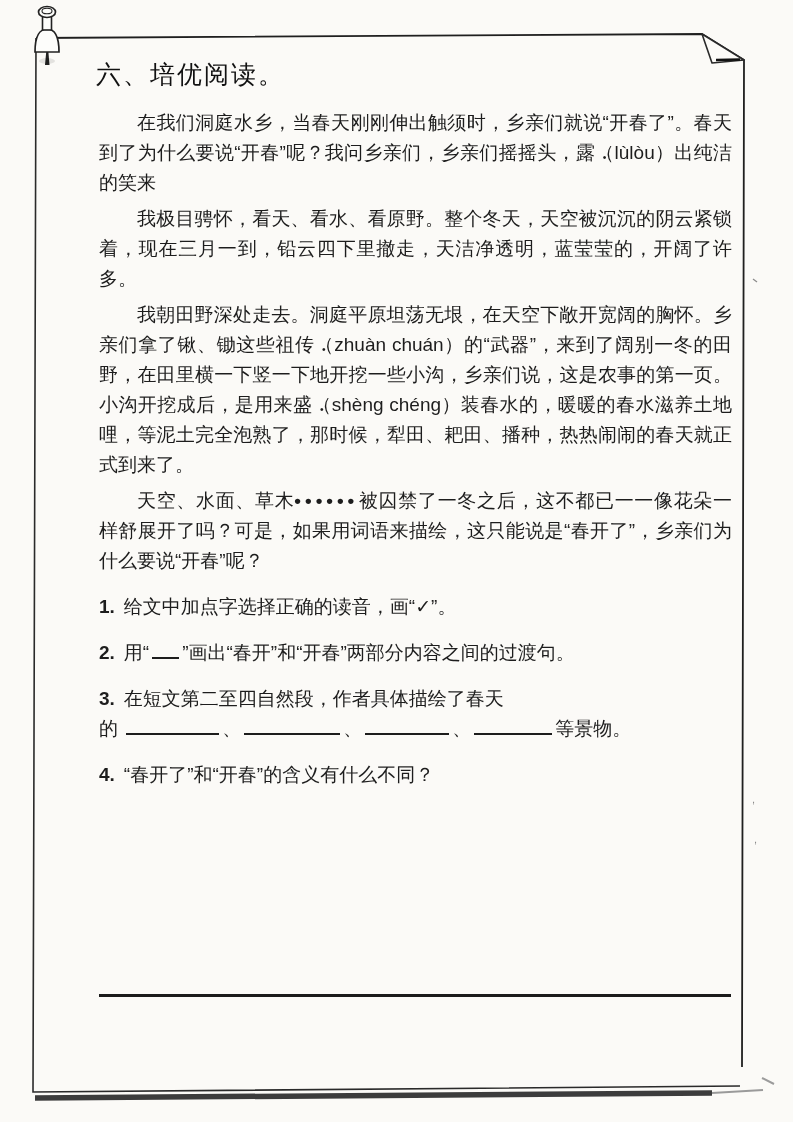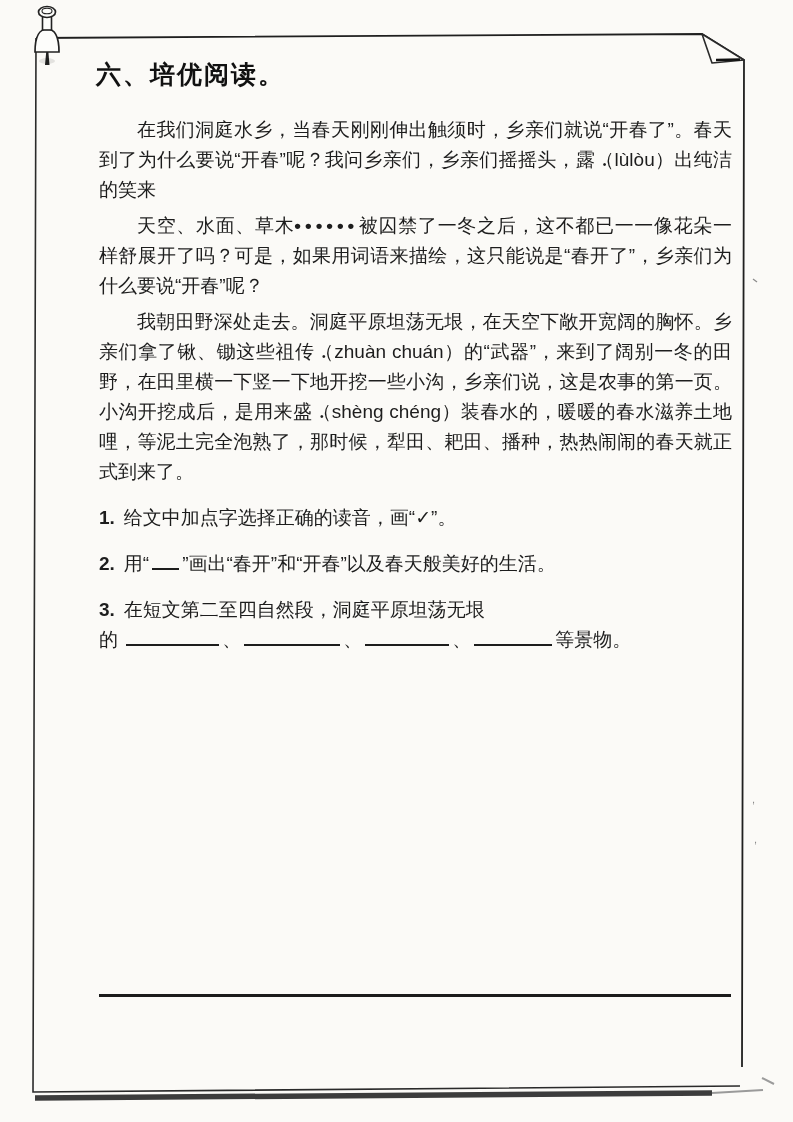--- a/index.html
+++ b/index.html
@@ -7,24 +7,24 @@
     width:793px;height:1122px;position:relative;
     background:#fcfbf8;
     font-family:"Liberation Sans","DejaVu Sans",sans-serif;
     color:#1d1d1d;
     overflow:hidden;
   }
   .canvas{position:absolute;inset:0;background:#fbfaf7;}
   svg.overlay{position:absolute;left:0;top:0;pointer-events:none;}
   .title{
     position:absolute;left:96px;top:58px;
-    font-size:25px;font-weight:bold;letter-spacing:2px;color:#111;
+    font-size:25px;font-weight:normal;letter-spacing:2px;color:#111;
   }
   .content{
-    position:absolute;left:99px;top:115px;width:633px;
+    position:absolute;left:99px;top:108px;width:633px;
     font-size:19px;line-height:30px;text-align:justify;
     color:#1d1d1d;
   }
   p.para{margin:0 0 6px 0;text-indent:2em;}
   .question-list{margin-top:8px;}
   p.question{margin:16px 0 11px 0;text-indent:0;}
   .qnum{margin-right:9px;font-weight:600;}
   .blank{
     display:inline-block;height:0.92em;min-width:20px;
     border-bottom:2px solid #1d1d1d;margin:0 3px;vertical-align:baseline;
@@ -72,24 +72,26 @@
   </svg>
 
   <div class="speck" style="left:752px;top:794px;">,</div>
   <div class="speck" style="left:754px;top:834px;">,</div>
 
   <div class="title">六、培优阅读。</div>
 
   <div class="content">
     <div>
         <p class="para"><span>在我们洞庭水乡，当春天刚刚伸出触须时，乡亲们就说“开春了”。春天到了为什么要说“开春”呢？我问乡亲们，乡亲们摇摇头，</span><span class="dotted">露</span><span>（lùlòu）出纯洁的笑来</span></p>
+        <p class="para"><span>我极目骋怀，看天、看水、看原野。整个冬天，天空被沉沉的阴云紧锁着，现在三月一到，铅云四下里撤走，天洁净透明，蓝莹莹的，开阔了许多。</span></p>
+        <p class="para"><span>我朝田野深处走去。洞庭平原坦荡无垠，在天空下敞开宽阔的胸怀。乡亲们拿了锹、锄这些祖</span><span class="dotted">传</span><span>（zhuàn chuán）的“武器”，来到了阔别一冬的田野，在田里横一下竖一下地开挖一些小沟，乡亲们说，这是农事的第一页。小沟开挖成后，是用来</span><span class="dotted">盛</span><span>（shèng chéng）装春水的，暖暖的春水滋养土地哩，等泥土完全泡熟了，那时候，犁田、耙田、播种，热热闹闹的春天就正式到来了。</span></p>
         <p class="para"><span>天空、水面、草木</span><span class="dots">••••••</span><span>被囚禁了一冬之后，这不都已一一像花朵一样舒展开了吗？可是，如果用词语来描绘，这只能说是“春开了”，乡亲们为什么要说“开春”呢？</span></p>
-        <p class="para"><span>我朝田野深处走去。洞庭平原坦荡无垠，在天空下敞开宽阔的胸怀。乡亲们拿了锹、锄这些祖</span><span class="dotted">传</span><span>（zhuàn chuán）的“武器”，来到了阔别一冬的田野，在田里横一下竖一下地开挖一些小沟，乡亲们说，这是农事的第一页。小沟开挖成后，是用来</span><span class="dotted">盛</span><span>（shèng chéng）装春水的，暖暖的春水滋养土地哩，等泥土完全泡熟了，那时候，犁田、耙田、播种，热热闹闹的春天就正式到来了。</span></p>
       </div>
     <div class="question-list">
         <p class="question"><span class="qnum">1.</span><span>给文中加点字选择正确的读音，画“✓”。</span></p>
-        <p class="question"><span class="qnum">2.</span><span>用“</span><span class="blank" style="width: 27px;"></span><span>”画出“春开”和“开春”以及春天般美好的生活。</span></p>
-        <p class="question"><span class="qnum">3.</span><span>在短文第二至四自然段，洞庭平原坦荡无垠</span><br><span>的 </span><span class="blank" style="width: 93px;"></span><span>、</span><span class="blank" style="width: 96px;"></span><span>、</span><span class="blank" style="width: 84px;"></span><span>、</span><span class="blank" style="width: 78px;"></span><span>等景物。</span></p>
+        <p class="question"><span class="qnum">2.</span><span>用“</span><span class="blank" style="width: 27px;"></span><span>”画出“春开”和“开春”两部分内容之间的过渡句。</span></p>
+        <p class="question"><span class="qnum">3.</span><span>在短文第二至四自然段，作者具体描绘了春天</span><br><span>的 </span><span class="blank" style="width: 93px;"></span><span>、</span><span class="blank" style="width: 96px;"></span><span>、</span><span class="blank" style="width: 84px;"></span><span>、</span><span class="blank" style="width: 78px;"></span><span>等景物。</span></p>
+        <p class="question"><span class="qnum">4.</span><span>“春开了”和“开春”的含义有什么不同？</span></p>
       </div>
   </div>
 
   <div class="hr-line"></div>
 </div>
 
 </body></html>

